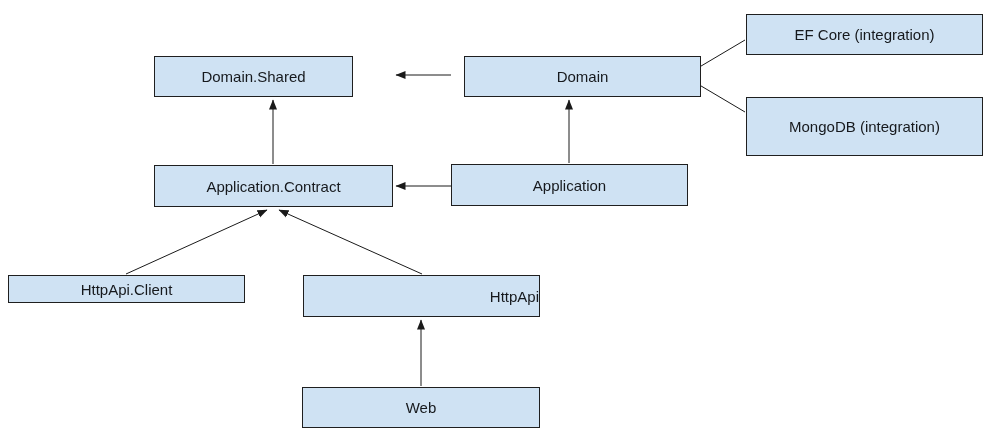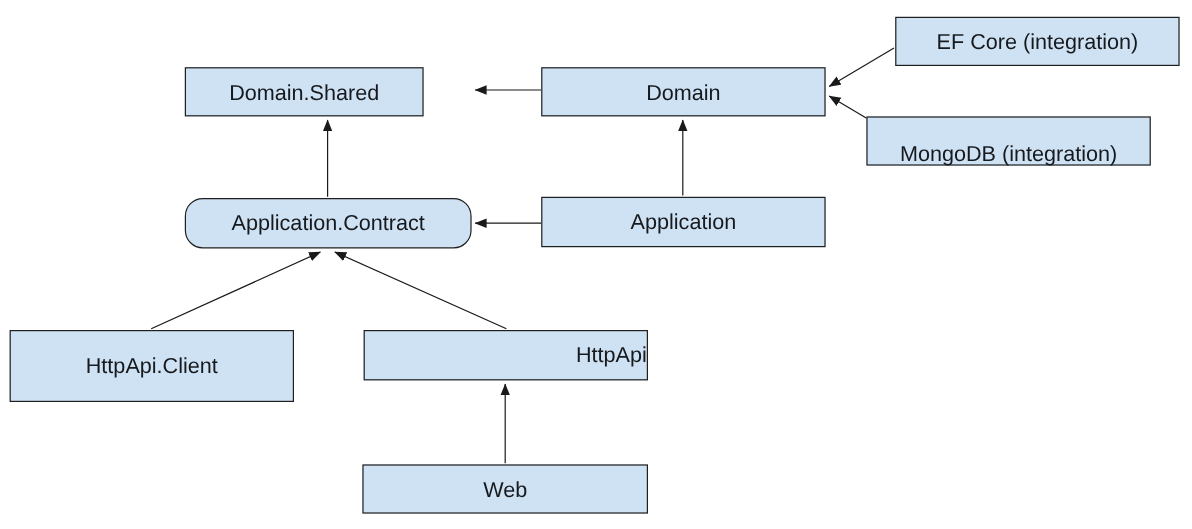--- a/index.html
+++ b/index.html
@@ -35,21 +35,21 @@
   }
   .node {
     position: absolute;
     box-sizing: border-box;
     background: var(--node-fill);
     border: 1px solid var(--node-border);
     display: flex;
     align-items: center;
     justify-content: center;
     color: var(--text);
-    font-size: 18px;
+    font-size: 15px;
     line-height: 1;
     white-space: nowrap;
   }
 </style>
 </head>
 <body>
 
 <div id="canvas">
   <svg id="edges" viewBox="0 0 993 441" xmlns="http://www.w3.org/2000/svg">
     <defs>
@@ -64,36 +64,36 @@
       <line x1="745" y1="40" x2="691" y2="72" marker-end="url(#arrowhead)"></line>
       <line x1="745" y1="112" x2="691" y2="80" marker-end="url(#arrowhead)"></line>
       <line x1="126" y1="274" x2="267" y2="210" marker-end="url(#arrowhead)"></line>
       <line x1="422" y1="274" x2="279" y2="210" marker-end="url(#arrowhead)"></line>
       <line x1="421" y1="386" x2="421" y2="320" marker-end="url(#arrowhead)"></line>
     </svg>
 
 <div class="node" style="left: 154px; top: 56px; width: 199px; height: 41px;">
       <span>Domain.Shared</span>
     </div>
-    <div class="node" style="left: 451px; top: 56px; width: 237px; height: 41px;">
+    <div class="node" style="left: 464px; top: 56px; width: 237px; height: 41px;">
       <span>Domain</span>
     </div>
     <div class="node" style="left: 746px; top: 14px; width: 237px; height: 41px;">
       <span>EF Core (integration)</span>
     </div>
-    <div class="node" style="left: 722px; top: 97px; width: 237px; height: 41px; align-items: flex-end;">
+    <div class="node" style="left: 746px; top: 97px; width: 237px; height: 59px;">
       <span>MongoDB (integration)</span>
     </div>
-    <div class="node" style="left: 154px; top: 165px; width: 239px; height: 42px; border-radius: 15px;">
+    <div class="node" style="left: 154px; top: 165px; width: 239px; height: 42px;">
       <span>Application.Contract</span>
     </div>
     <div class="node" style="left: 451px; top: 164px; width: 237px; height: 42px; text-align: center;">
       <span>Application</span>
     </div>
-    <div class="node" style="left: 8px; top: 275px; width: 237px; height: 60px;">
+    <div class="node" style="left: 8px; top: 275px; width: 237px; height: 28px;">
       <span>HttpApi.Client</span>
     </div>
     <div class="node" style="left: 303px; top: 275px; width: 237px; height: 42px; justify-content: flex-end;">
       <span>HttpApi</span>
     </div>
     <div class="node" style="left: 302px; top: 387px; width: 238px; height: 41px;">
       <span>Web</span>
     </div>
   </div>
 

